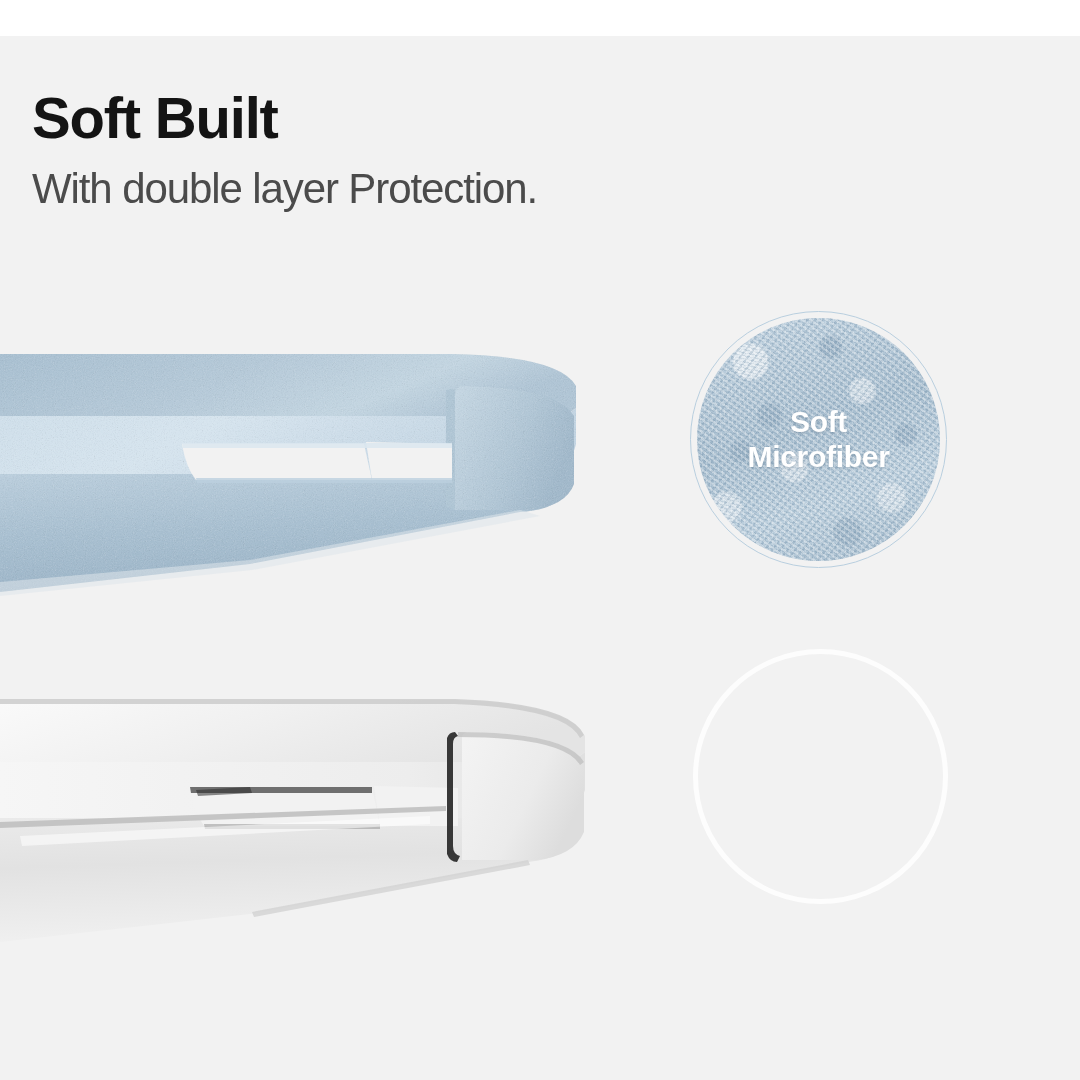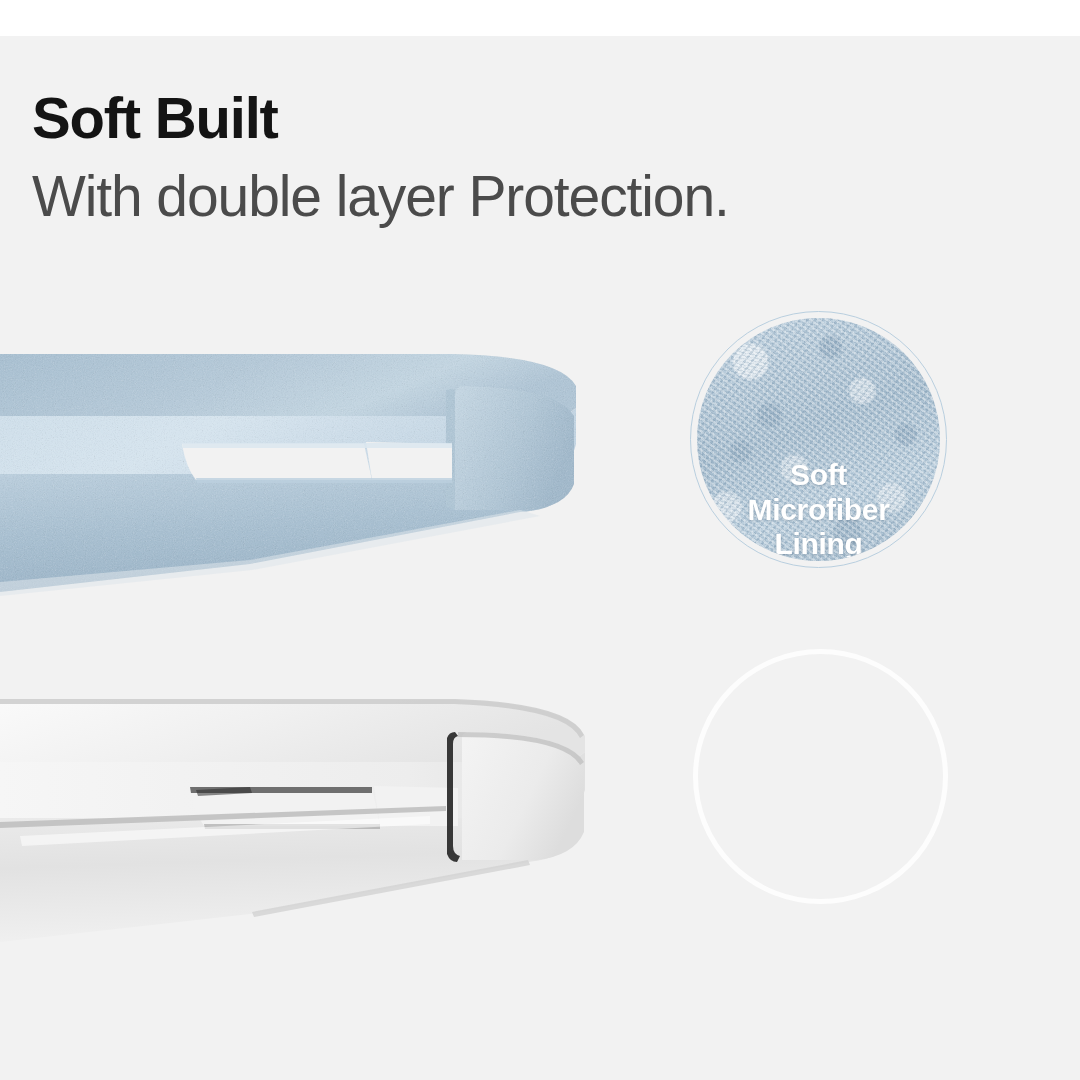--- a/index.html
+++ b/index.html
@@ -25,21 +25,21 @@
     font-weight: bold;
     letter-spacing: -1.2px;
     color: #141414;
     line-height: 1.04;
     white-space: nowrap;
   }
   .subhead {
     position: absolute;
     left: 32px;
     top: 131px;
-    font-size: 57px;
+    font-size: 42px;
     font-weight: normal;
     letter-spacing: -1.1px;
     color: #4b4b4b;
     line-height: 1.05;
     white-space: nowrap;
   }
 
   
   .render {
     position: absolute;
@@ -47,21 +47,21 @@
   }
   #blue-case-render { top: 288px; width: 620px; height: 300px; }
   #clear-case-render { top: 630px; width: 630px; height: 300px; }
 
   
   .callout {
     position: absolute;
     border-radius: 50%;
     box-sizing: border-box;
     display: flex;
-    align-items: flex-end;
+    align-items: center;
     justify-content: center;
     overflow: hidden;
   }
   .callout-ring {
     position: absolute;
     border-radius: 50%;
     box-sizing: border-box;
     pointer-events: none;
   }
 
@@ -271,20 +271,19 @@
     <path d="M0,156 L446,140 L446,145 L0,162 Z" fill="#bdbdbd" opacity=".85"></path>
     <path d="M252,246 L528,194 L530,199 L254,251 Z" fill="#d2d2d2" opacity=".8"></path>
 
     <path d="M20,170 L430,150 L430,158 L22,180 Z" fill="#ffffff" opacity=".55"></path>
   </svg>
 
   <div class="callout" id="callout-microfiber">
     <div class="callout-text">
       <span>Soft</span>
       <span>Microfiber</span>
-      <span>Lining</span>
     </div>
   </div>
   <div class="callout-ring" id="ring-microfiber"></div>
 
   <div class="callout-ring" id="ring-hardpc"></div>
 
 </div>
 
 </body></html>

